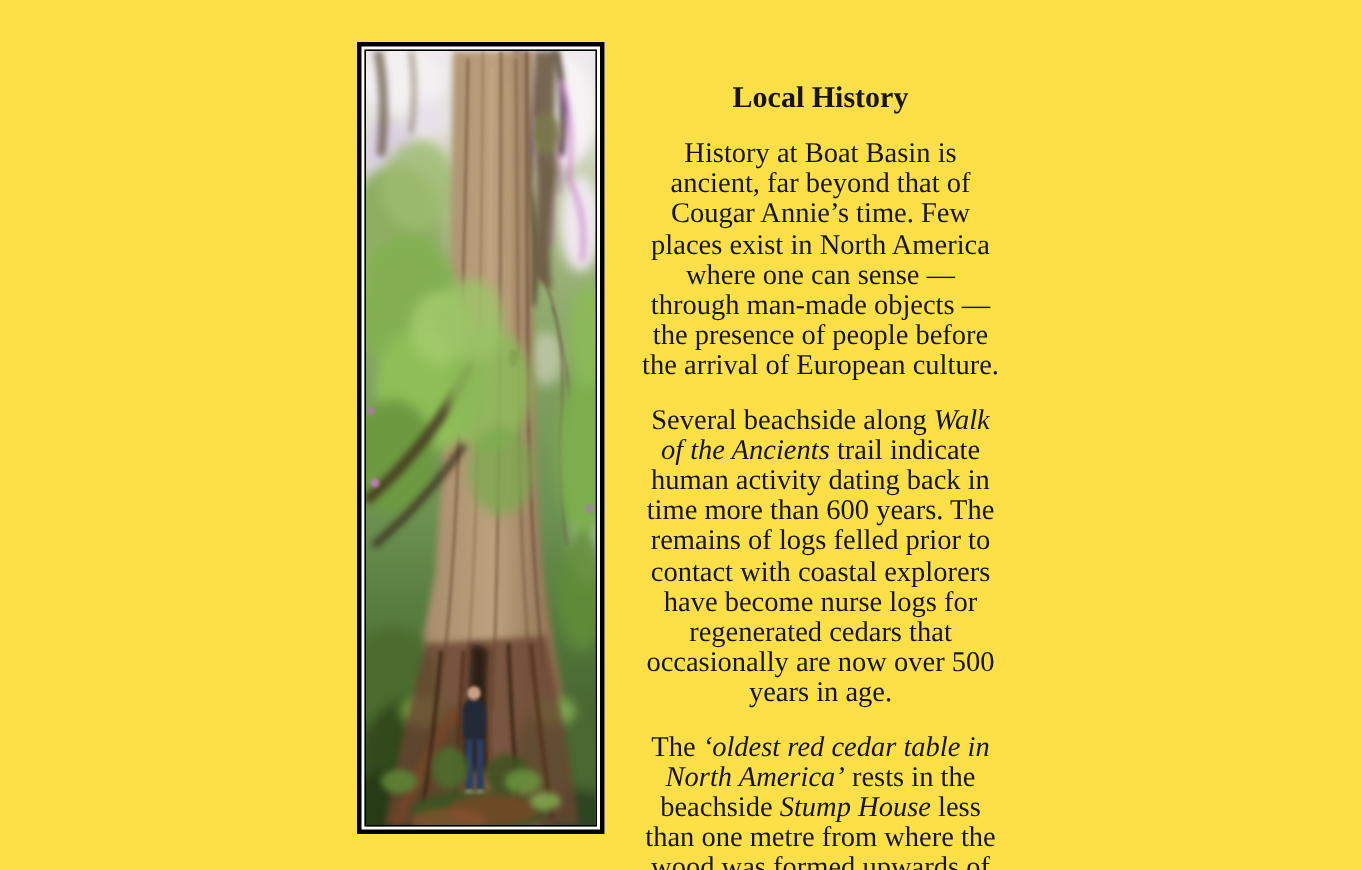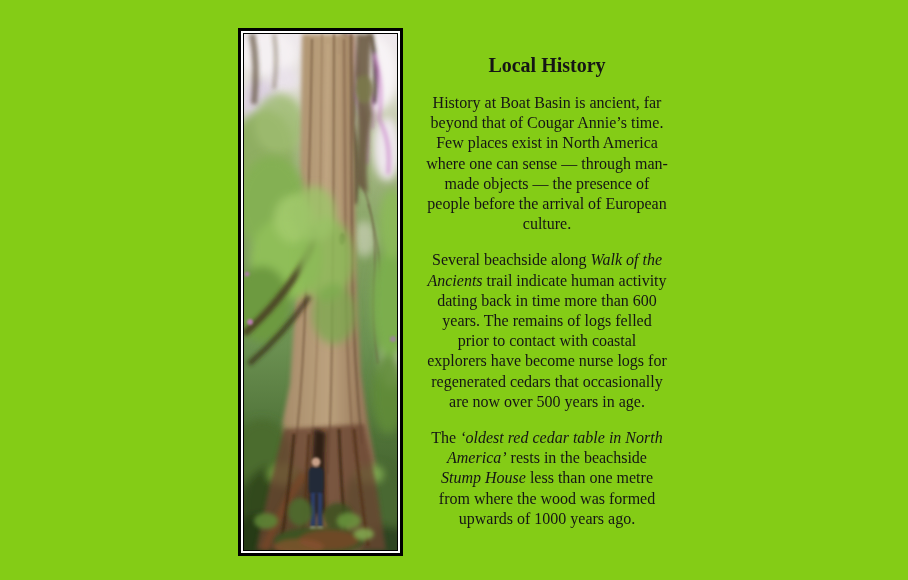--- a/index.html
+++ b/index.html
@@ -3,21 +3,21 @@
 <meta charset="utf-8">
 <style>
   html, body { margin: 0; padding: 0; }
   body {
     width: 908px; height: 580px;
     background: #ffffff;
     font-family: "Liberation Serif", serif;
     position: relative;
     overflow: hidden;
   }
-  .page { position: relative; width: 908px; height: 580px; background: #84cc16; }
+  .page { position: relative; width: 908px; height: 580px; background: #fde047; }
 
   
   .photo-frame {
     position: absolute; left: 238px; top: 28px;
     width: 165px; height: 528px;
     box-sizing: border-box;
     border: 3px solid #000000;
     padding: 2px;
     background: #ffffff;
     margin: 0;
@@ -37,21 +37,21 @@
     width: 242px;
     text-align: center;
     color: #151515;
   }
   .text-column h1 {
     font-size: 20px; line-height: 24px;
     font-weight: bold;
     margin: 0 0 15px 0;
   }
   .text-column p {
-    font-size: 16px; line-height: 20.2px;
+    font-size: 19px; line-height: 20.2px;
     margin: 16px 0 8px 0;
   }
   .text-column .italic { font-style: italic; }
 </style>
 </head>
 <body>
 
 <div class="page">
 
   <figure class="photo-frame">

